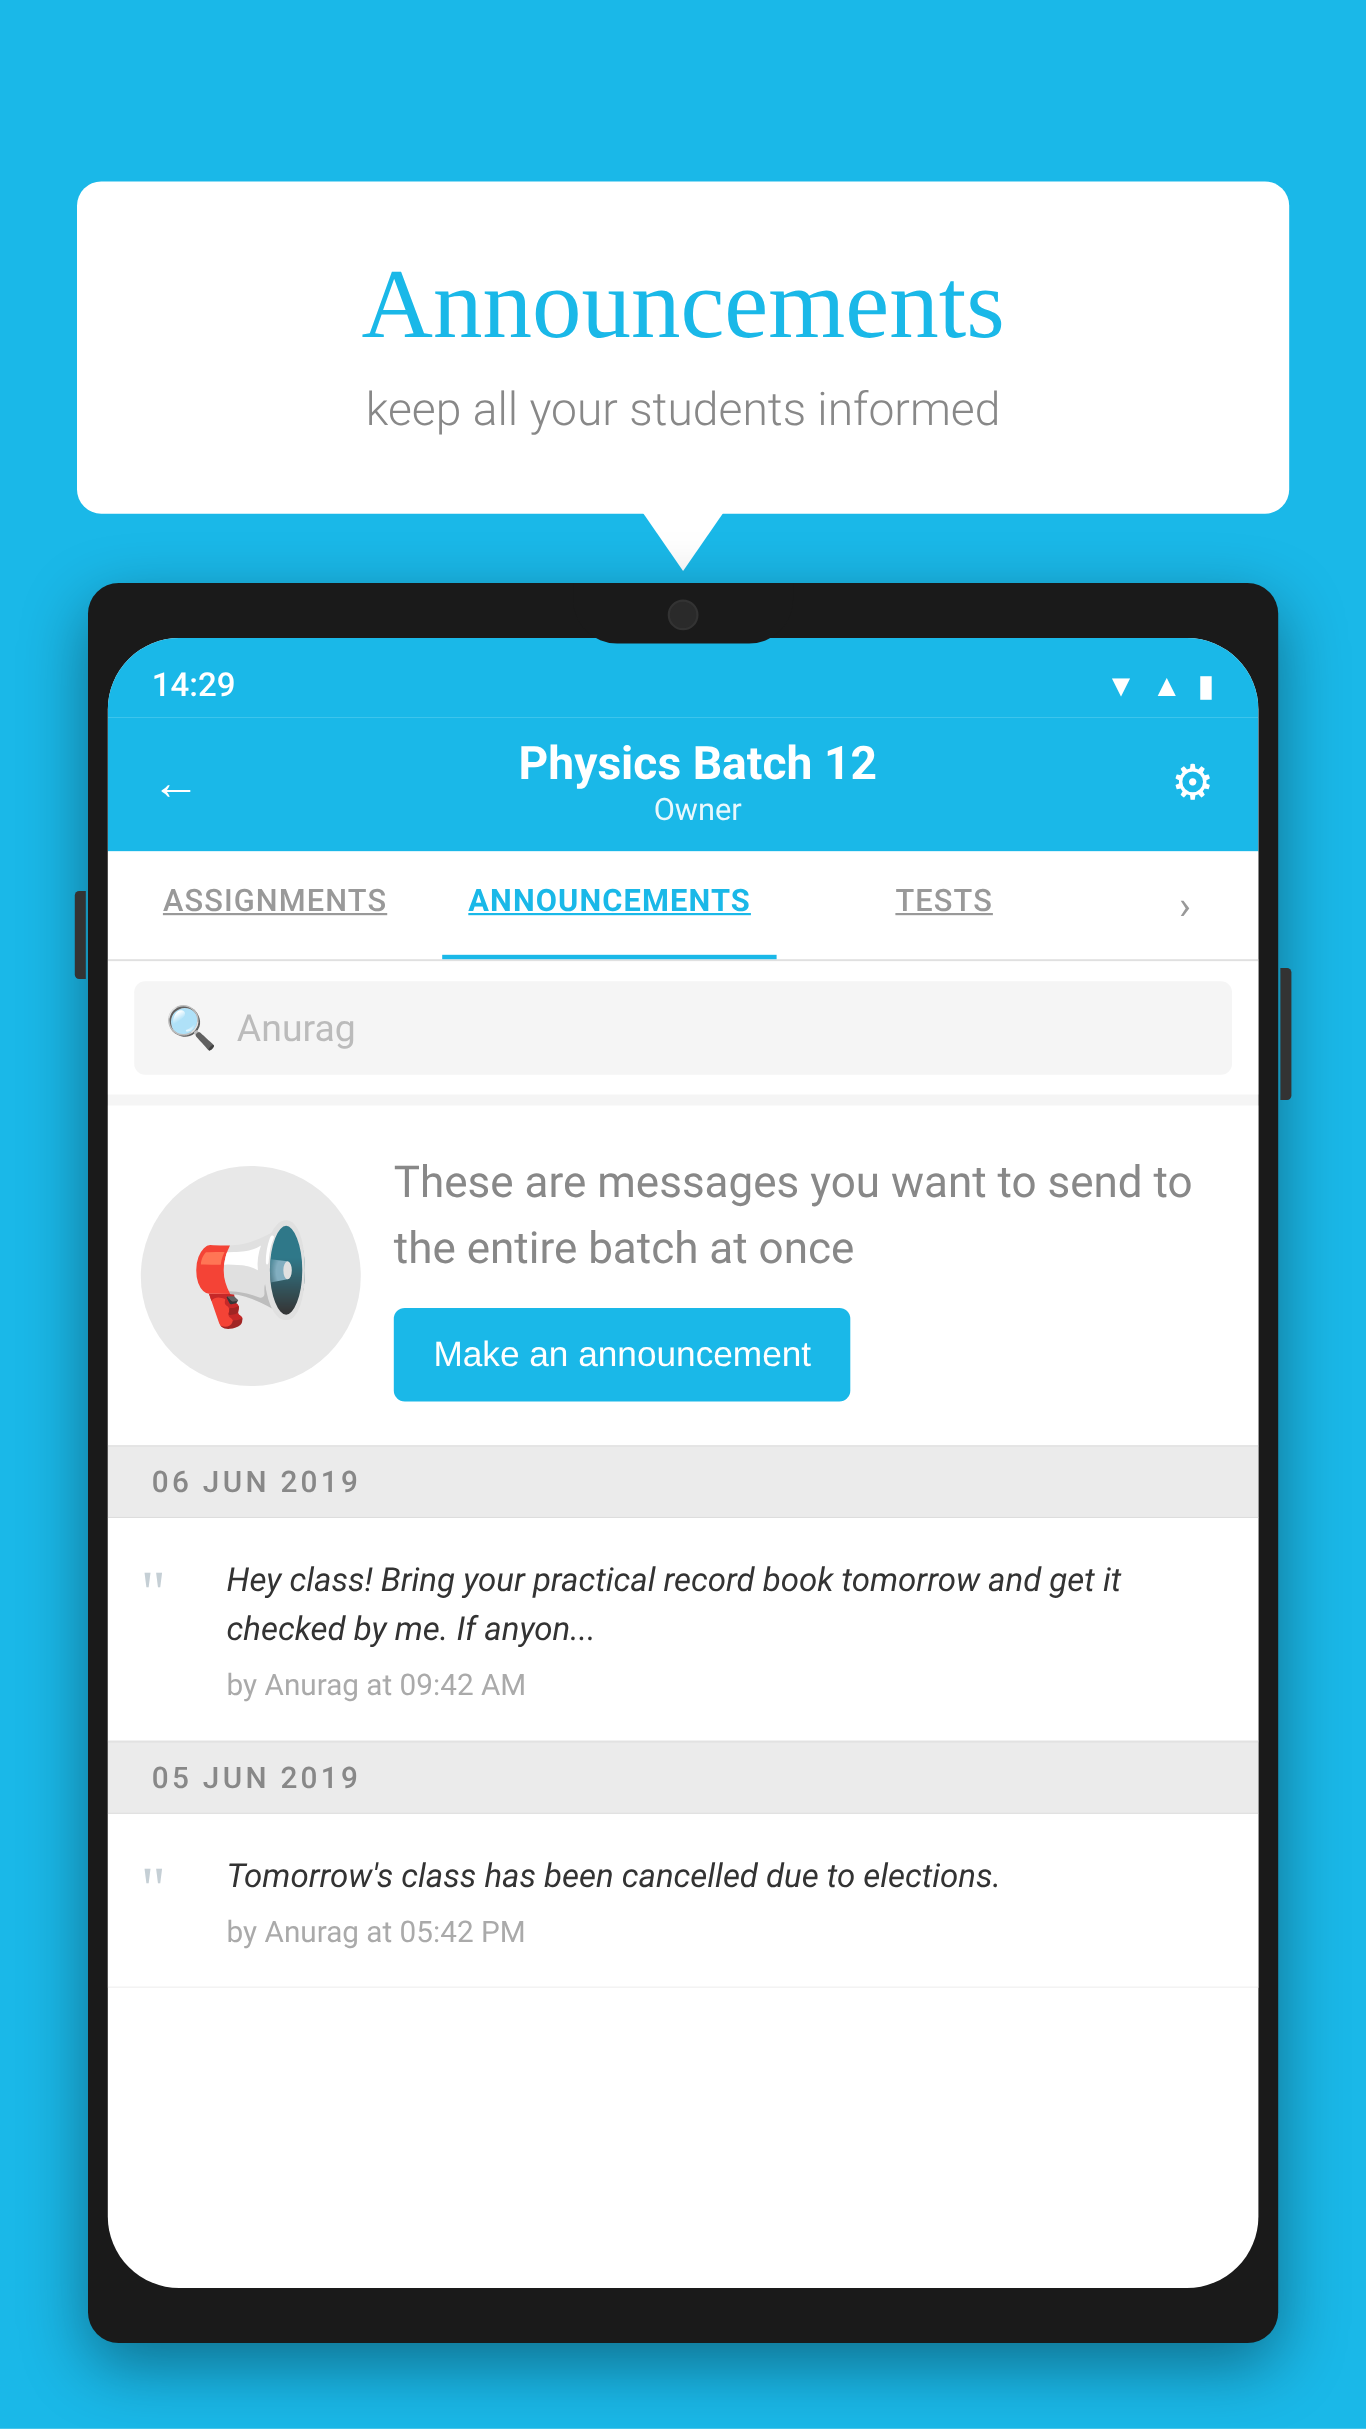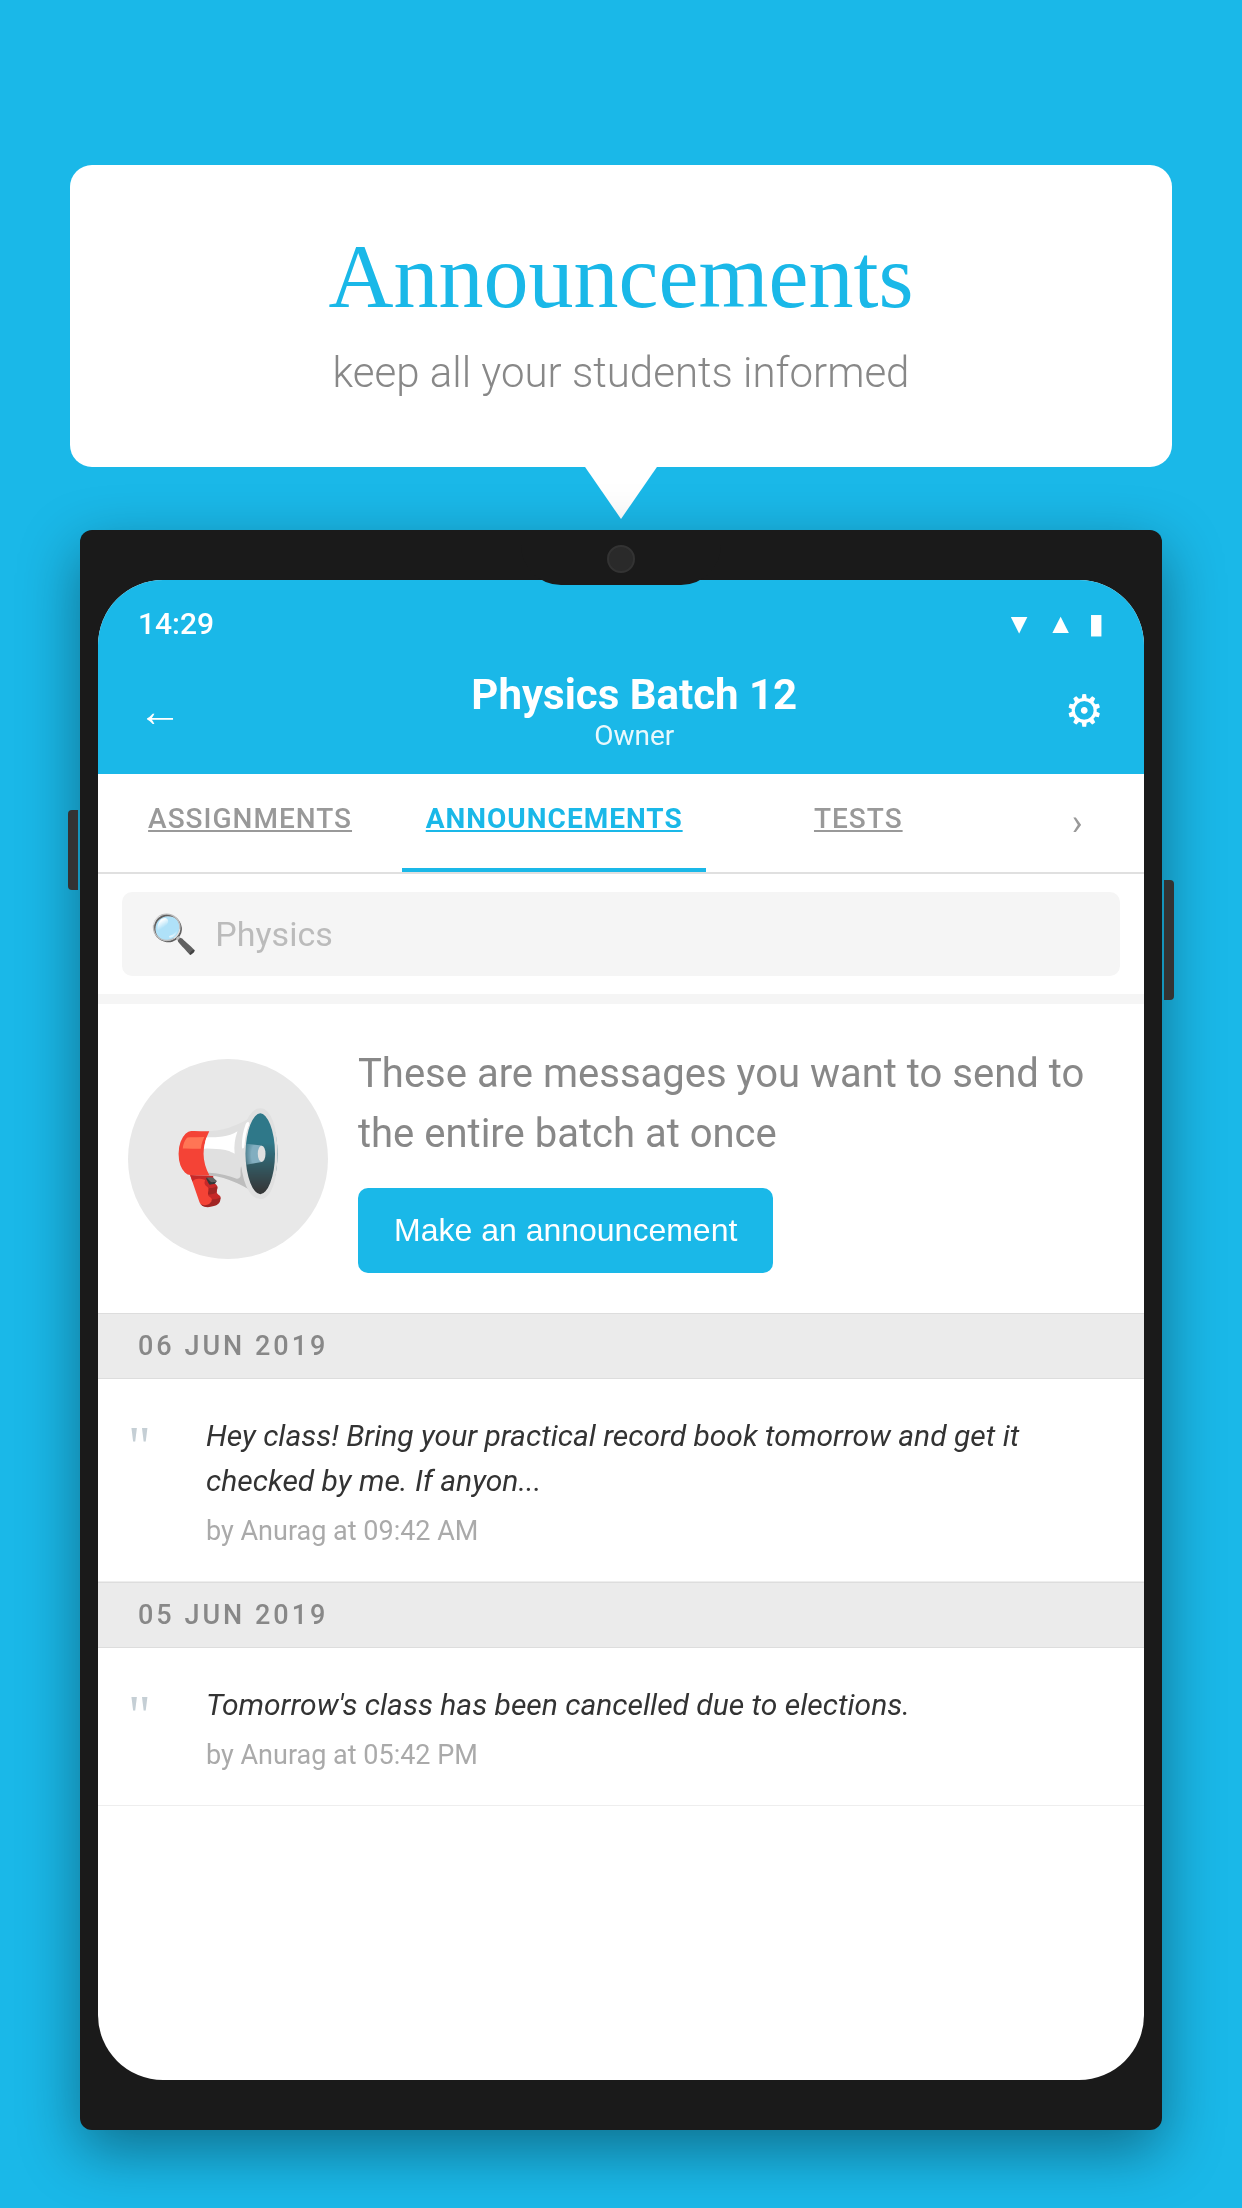--- a/index.html
+++ b/index.html
@@ -64,21 +64,21 @@
     .phone-container {
       position: absolute;
       top: 530px;
       left: 80px;
       right: 80px;
       bottom: 0;
     }
 
     .phone-body {
       background: #1a1a1a;
-      border-radius: 12px;
+      border-radius: 28px;
       padding: 16px;
       position: relative;
       width: 100%;
       height: 1600px;
       box-shadow: 0 20px 60px rgba(0,0,0,0.4);
     }
 
     
     .phone-notch {
       position: absolute;
@@ -413,21 +413,21 @@
         <div class="tab active">ANNOUNCEMENTS</div>
         <div class="tab">TESTS</div>
         <div class="tab-more">›</div>
       </div>
 
       <div class="content-area">
 
         <div class="search-container">
           <div class="search-bar">
             <span class="search-icon-char">🔍</span>
-            <span class="search-placeholder">Physics</span>
+            <span class="search-placeholder">Anurag</span>
           </div>
         </div>
 
         <div class="promo-card">
           <div class="promo-icon-circle">
             <span class="megaphone-icon">📢</span>
           </div>
           <div class="promo-text-area">
             <div class="promo-description">These are messages you want to send to the entire batch at once</div>
             <button class="make-announcement-btn">Make an announcement</button>

